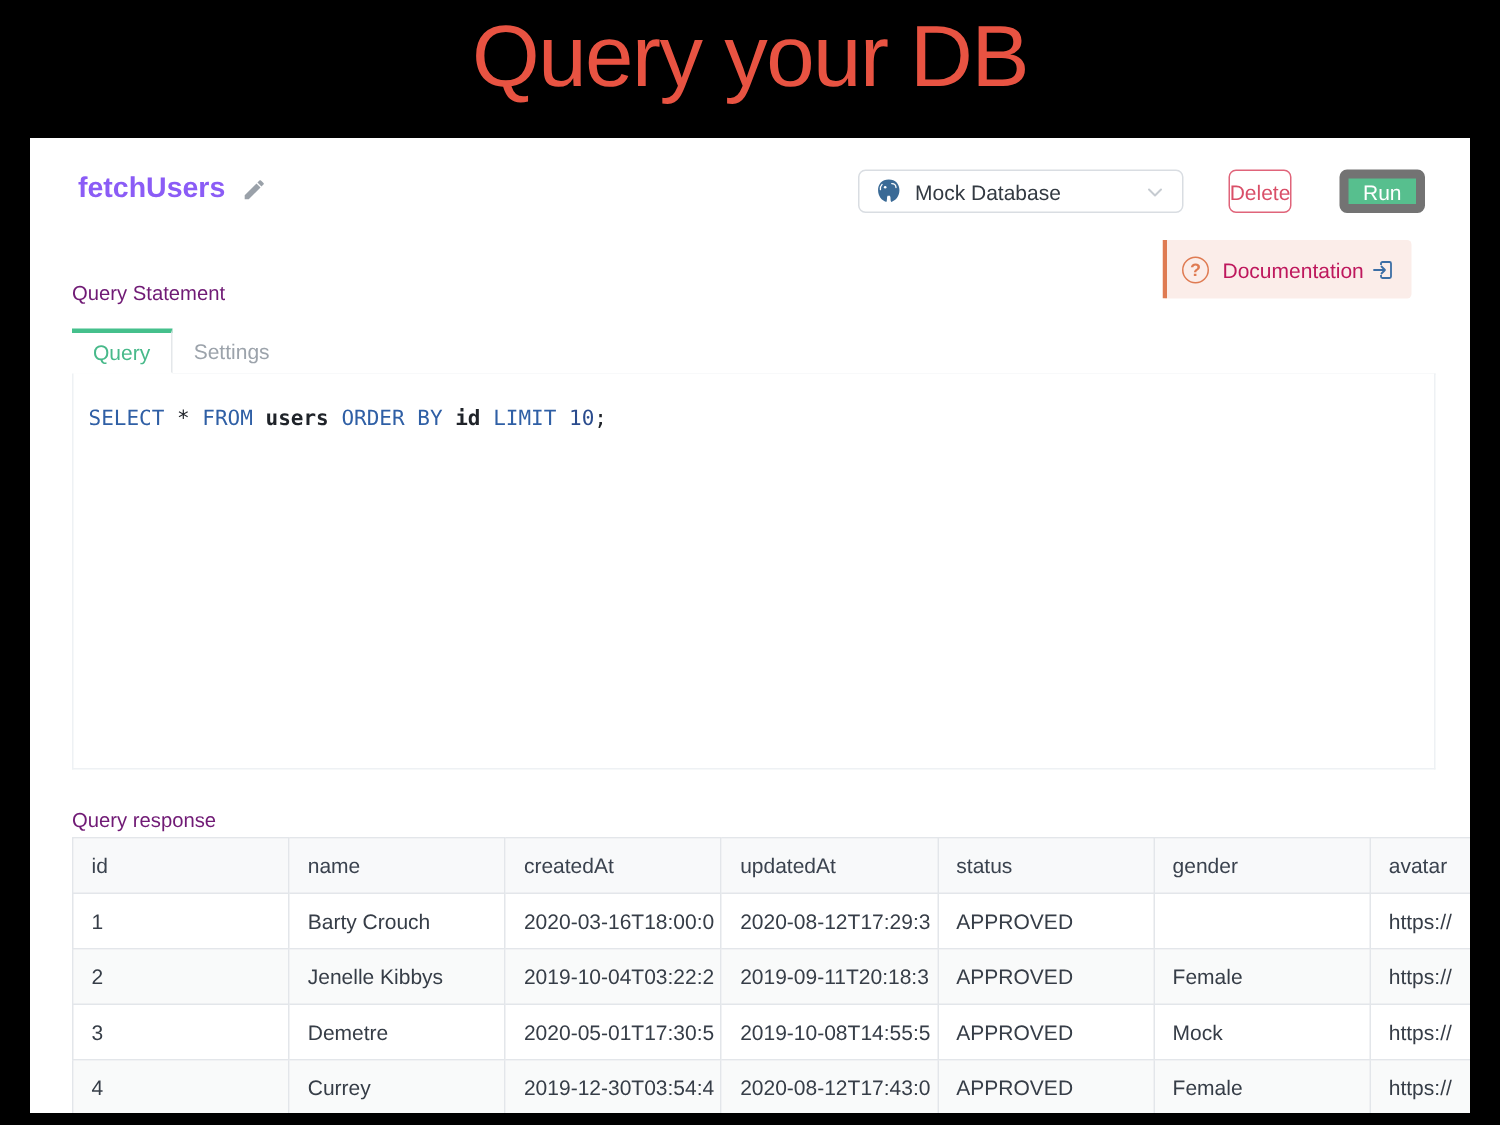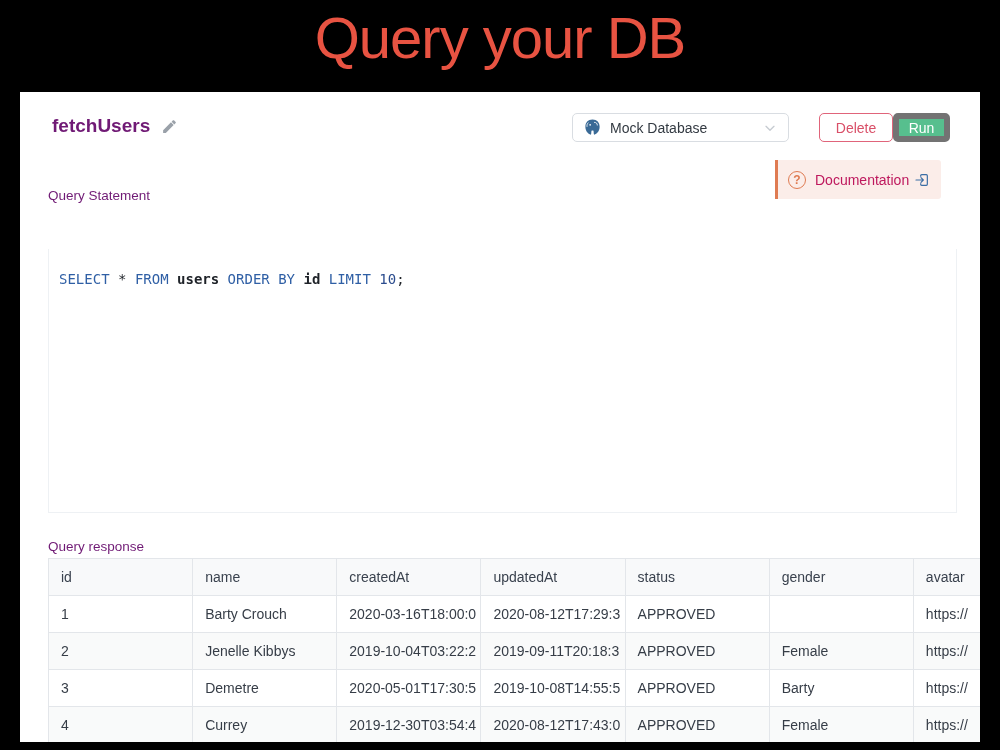--- a/index.html
+++ b/index.html
@@ -10,35 +10,35 @@
   }
   .page-title{
     position:absolute;top:4px;left:0;width:1000px;text-align:center;
     font-size:58px;font-weight:500;letter-spacing:-1px;color:#E85342;margin:0;
   }
   .panel{
     position:absolute;left:20px;top:92px;width:960px;height:650px;
     background:#fff;overflow:hidden;
   }
   
-  .query-name{position:absolute;left:32px;top:23px;font-size:19px;font-weight:700;color:#701a75;}
+  .query-name{position:absolute;left:32px;top:23px;font-size:19px;font-weight:700;color:#8b5cf6;}
   .edit-icon{position:absolute;left:141px;top:26px;width:17px;height:17px;cursor:pointer;}
   .resource-select{
     position:absolute;left:552px;top:21px;width:217px;height:29px;
     border:1px solid #D9DDE2;border-radius:5px;background:#fff;
     display:flex;align-items:center;padding:0 10px;box-sizing:border-box;cursor:pointer;
   }
   .resource-select .pg{width:19px;height:19px;margin-right:8px;flex:none;}
   .resource-select .val{font-size:14px;color:#333A42;flex:1;}
   .resource-select .chev{width:16px;height:16px;flex:none;}
   .btn{
     position:absolute;top:21px;height:29px;border-radius:5px;font-size:14px;
     display:flex;align-items:center;justify-content:center;box-sizing:border-box;cursor:pointer;
   }
-  .btn-delete{left:799px;width:74px;background:#fff;border:1px solid #E0647A;color:#D94F68;}
+  .btn-delete{left:799px;width:42px;background:#fff;border:1px solid #E0647A;color:#D94F68;}
   .btn-run{left:873px;width:57px;background:#57BF8E;border:6px solid #737373;color:#fff;}
   
   .docs-banner{
     position:absolute;left:755px;top:68px;width:166px;height:39px;
     background:#FBEDE9;border-left:3px solid #DF7B52;border-radius:0 3px 3px 0;
     display:flex;align-items:center;box-sizing:border-box;padding:0 10px;cursor:pointer;
   }
   .q-circle{
     width:18px;height:18px;border:1.6px solid #DF7B52;border-radius:50%;
     color:#DF7B52;font-size:12px;font-weight:700;display:flex;align-items:center;justify-content:center;
@@ -117,20 +117,24 @@
     <span class="q-circle">?</span>
     <span class="docs-label">Documentation</span>
     <svg class="docs-open" viewBox="0 0 24 24">
       <path d="M10 7V5.5A1.5 1.5 0 0 1 11.5 4h7A1.5 1.5 0 0 1 20 5.5v13a1.5 1.5 0 0 1-1.5 1.5h-7A1.5 1.5 0 0 1 10 18.5V17" fill="none" stroke="#3B6EA5" stroke-width="1.8"></path>
       <path d="M3 12h11M10.5 8.5L14 12l-3.5 3.5" fill="none" stroke="#3B6EA5" stroke-width="1.8" stroke-linecap="round" stroke-linejoin="round"></path>
     </svg>
   </div>
 
   <div class="section-label lbl-statement">Query Statement</div>
 
+  <div class="tabs">
+    <div class="tab active">Query</div>
+    <div class="tab inactive">Settings</div>
+  </div>
 
   <div class="editor">
     <div class="sql-line"><span class="tok-keyword">SELECT </span><span class="tok-punct">* </span><span class="tok-keyword">FROM </span><span class="tok-plain">users </span><span class="tok-keyword">ORDER BY </span><span class="tok-plain">id </span><span class="tok-keyword">LIMIT </span><span class="tok-number">10</span><span class="tok-punct">;</span></div>
   </div>
 
   <div class="section-label lbl-response">Query response</div>
 
   <div class="table-wrap">
     <table>
       <thead>
@@ -162,21 +166,21 @@
           <td>APPROVED</td>
           <td>Female</td>
           <td>https://</td>
         </tr>
         <tr>
           <td>3</td>
           <td>Demetre</td>
           <td>2020-05-01T17:30:5</td>
           <td>2019-10-08T14:55:5</td>
           <td>APPROVED</td>
-          <td>Barty</td>
+          <td>Mock</td>
           <td>https://</td>
         </tr>
         <tr class="even">
           <td>4</td>
           <td>Currey</td>
           <td>2019-12-30T03:54:4</td>
           <td>2020-08-12T17:43:0</td>
           <td>APPROVED</td>
           <td>Female</td>
           <td>https://</td>

